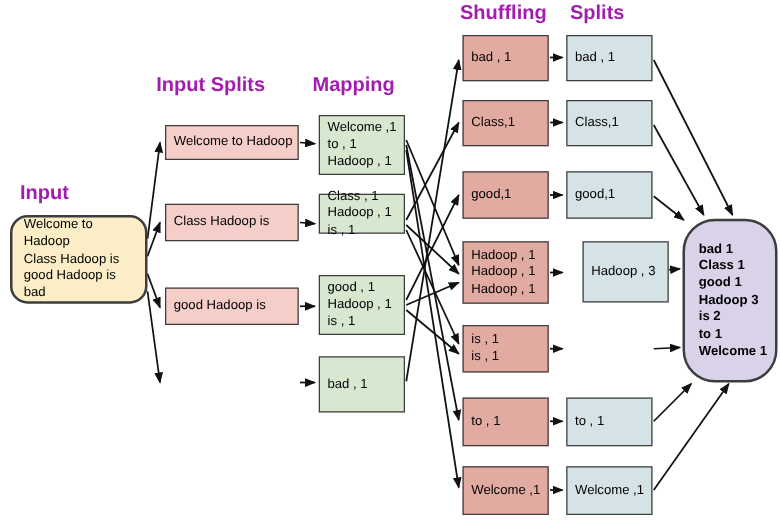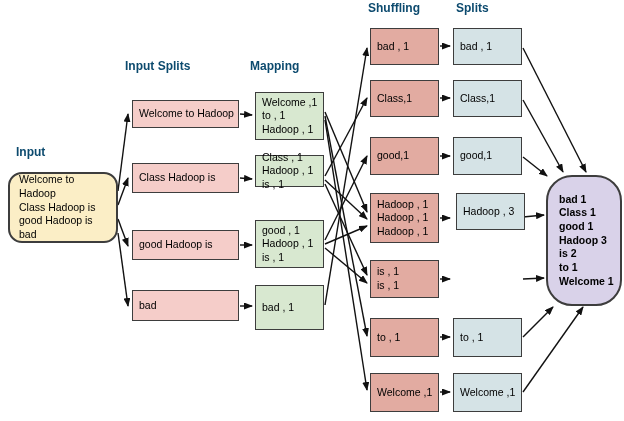--- a/index.html
+++ b/index.html
@@ -2,22 +2,22 @@
 <html><head>
 <meta charset="utf-8">
 <style>
   html,body{margin:0;padding:0;background:#fff;}
   .stage{
     position:relative;width:624px;height:421px;background:#ffffff;
     font-family:"Liberation Sans", sans-serif;color:#000;overflow:hidden;
   }
   .arrows{position:absolute;left:0;top:0;z-index:1;}
   .col-label{
-    position:absolute;z-index:3;font-weight:bold;font-size:12px;line-height:1.15;
-    white-space:pre-line;color:#0c4a6e;
+    position:absolute;z-index:3;font-weight:bold;font-size:16px;line-height:1.15;
+    white-space:pre-line;color:#a21caf;
   }
   .node{
     position:absolute;z-index:2;box-sizing:border-box;
     border:1.6px solid #3d3d3d;display:flex;align-items:center;
     font-size:10.5px;line-height:1.3;white-space:pre-line;
     padding:2px 4px 2px 6px;color:#000;
   }
   .node-input{
     background:#fbeec6;border-radius:14px;border-width:2px;padding-left:9px;
   }
@@ -88,21 +88,20 @@
   <div class="col-label" style="left:368px;top:2px">Shuffling</div>
   <div class="col-label" style="left:456px;top:2px">Splits</div>
 
   <div class="node node-input" style="left:8px;top:172px;width:110px;height:71px">Welcome to Hadoop
 Class Hadoop is
 good Hadoop is bad</div>
 
   <div class="node node-split" style="left:132px;top:100px;width:107px;height:28px">Welcome to Hadoop</div>
   <div class="node node-split" style="left:132px;top:163px;width:107px;height:30px">Class Hadoop is</div>
   <div class="node node-split" style="left:132px;top:230px;width:107px;height:30px">good Hadoop is</div>
-  <div class="node node-split" style="left:132px;top:290px;width:107px;height:31px">bad</div>
 
   <div class="node node-map" style="left:255px;top:92px;width:69px;height:48px">Welcome ,1
 to , 1
 Hadoop , 1</div>
   <div class="node node-map" style="left:255px;top:155px;width:69px;height:32px">Class , 1
 Hadoop , 1
 is , 1</div>
   <div class="node node-map" style="left:255px;top:220px;width:69px;height:48px">good , 1
 Hadoop , 1
 is , 1</div>
@@ -115,21 +114,21 @@
 Hadoop , 1
 Hadoop , 1</div>
   <div class="node node-shuffle" style="left:370px;top:260px;width:69px;height:38px">is , 1
 is , 1</div>
   <div class="node node-shuffle" style="left:370px;top:318px;width:69px;height:39px">to ,  1</div>
   <div class="node node-shuffle" style="left:370px;top:373px;width:69px;height:39px">Welcome ,1</div>
 
   <div class="node node-reduce" style="left:453px;top:28px;width:69px;height:37px">bad , 1</div>
   <div class="node node-reduce" style="left:453px;top:80px;width:69px;height:37px">Class,1</div>
   <div class="node node-reduce" style="left:453px;top:137px;width:69px;height:38px">good,1</div>
-  <div class="node node-reduce" style="left:456px;top:193px;width:69px;height:37px">Hadoop , 3</div>
+  <div class="node node-reduce" style="left:466px;top:193px;width:69px;height:49px">Hadoop , 3</div>
   <div class="node node-reduce" style="left:453px;top:318px;width:69px;height:39px">to ,  1</div>
   <div class="node node-reduce" style="left:453px;top:373px;width:69px;height:39px">Welcome ,1</div>
 
   <div class="node node-final" style="left:546px;top:175px;width:76px;height:131px">bad 1
 Class 1
 good 1
 Hadoop 3
 is 2
 to 1
 Welcome 1</div>

